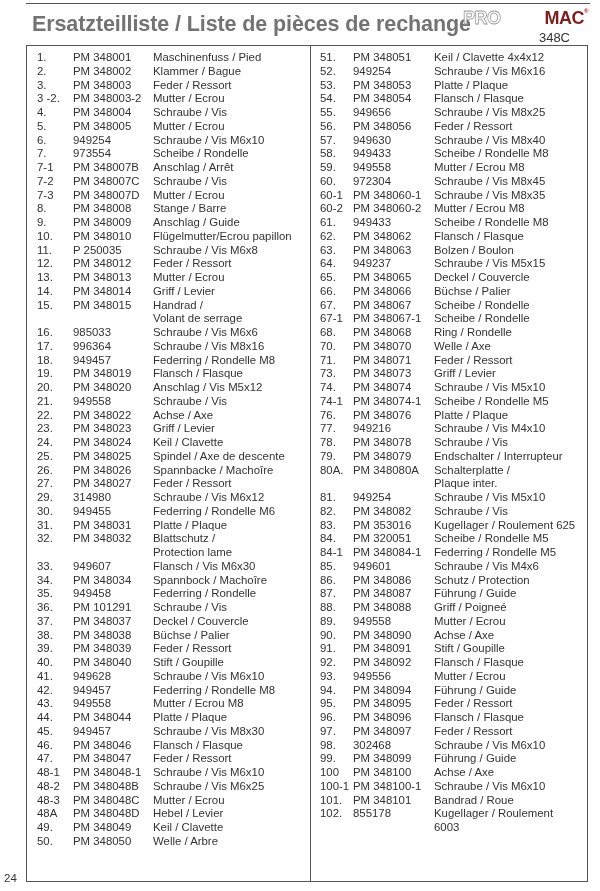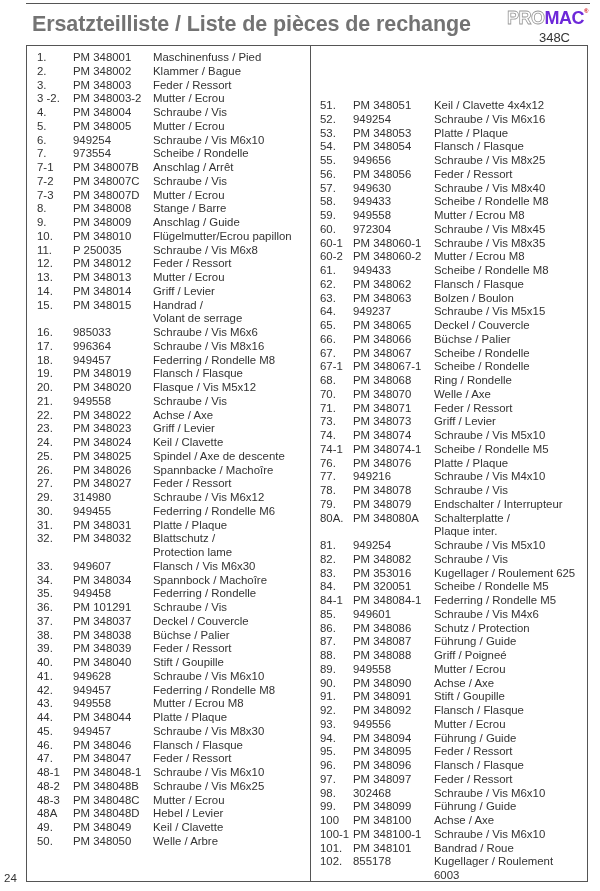--- a/index.html
+++ b/index.html
@@ -1,28 +1,28 @@
 <!DOCTYPE html>
 <html><head>
 <meta charset="utf-8">
 <style>
   html, body { margin:0; padding:0; background:#ffffff; }
   body { width:600px; height:891px; position:relative; overflow:hidden; font-family:"Liberation Sans", sans-serif; color:#222; }
   .topline { position:absolute; left:26px; right:10px; top:3px; height:0; border-top:1.5px solid #555; }
   .title { position:absolute; left:32px; top:12px; font-size:21.5px; font-weight:bold; color:#737373; letter-spacing:-0.1px; }
   .logo { position:absolute; right:12px; top:8px; font-family:"Liberation Sans", sans-serif; font-weight:bold; font-size:18px; letter-spacing:-0.5px; }
   .logo .pro { color:#fff; -webkit-text-stroke:0.8px #999; }
-  .logo .mac { color:#6d28d9; }
+  .logo .mac { color:#7f1d1d;margin-left:44px; }
   .logo .reg { font-size:6px; color:#d0101a; vertical-align:top; }
   .model { position:absolute; right:30px; top:30px; font-size:13px; color:#333; }
   .frame { position:absolute; left:26px; top:45px; width:562px; height:837px; border:1.5px solid #555; box-sizing:border-box; }
   .divider { position:absolute; left:283px; top:0; bottom:0; border-left:1.5px solid #555; }
   .col { position:absolute; top:5px; }
   .col.left { left:10px; width:270px; }
-  .col.right { left:293px; width:265px;margin-top:48px; }
+  .col.right { left:293px; width:265px; }
   .row { display:flex; font-size:11.4px; line-height:13.75px; height:13.75px; color:#333; white-space:nowrap; }
   .row .pos { width:36px; }
   .col.right .row .pos { width:33px; }
   .row .num { width:80px; }
   .col.right .row .num { width:81px; }
   .row .desc { flex:1; }
   .page { position:absolute; left:4px; top:872px; font-size:11.5px; color:#333; }
 </style>
 </head>
 <body>
@@ -151,21 +151,21 @@
         <span class="desc">Federring / Rondelle M8</span>
       </div>
       <div class="row">
         <span class="pos">19.</span>
         <span class="num">PM  348019</span>
         <span class="desc">Flansch / Flasque</span>
       </div>
       <div class="row">
         <span class="pos">20.</span>
         <span class="num">PM  348020</span>
-        <span class="desc">Flasque / Vis M5x12</span>
+        <span class="desc">Anschlag / Vis M5x12</span>
       </div>
       <div class="row">
         <span class="pos">21.</span>
         <span class="num">949558</span>
         <span class="desc">Schraube / Vis</span>
       </div>
       <div class="row">
         <span class="pos">22.</span>
         <span class="num">PM  348022</span>
         <span class="desc">Achse / Axe</span>

